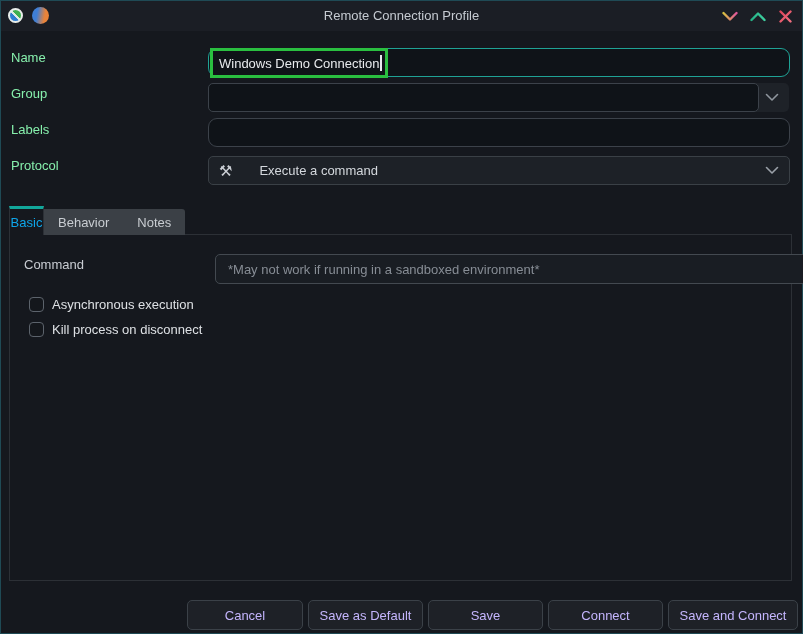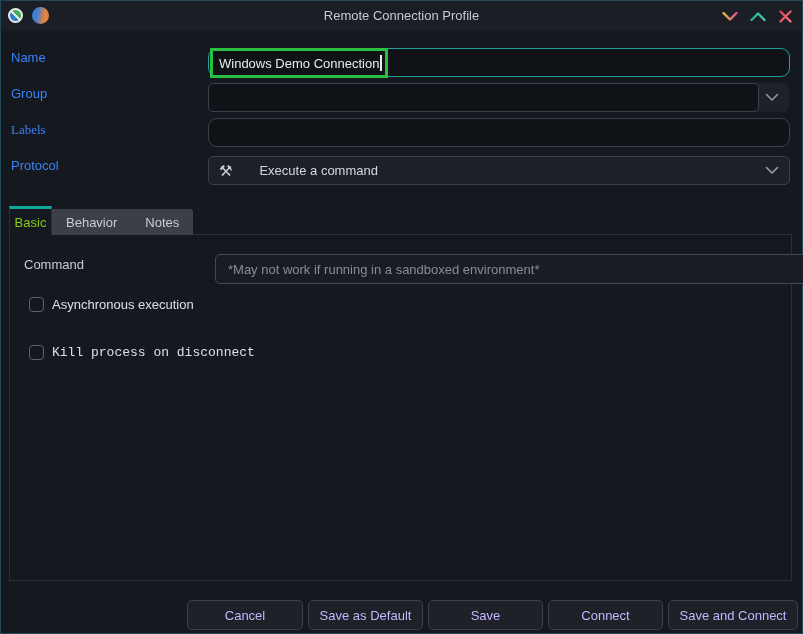--- a/index.html
+++ b/index.html
@@ -16,21 +16,21 @@
               text-align:center; font-size:13px; color:#c5cad1; }
   .app-icon1 { position:absolute; left:7px; top:7px; width:15px; height:15px; border-radius:50%;
                border:2px solid #e9edea;
                background:linear-gradient(45deg,#2e7dd1 42%,#dfe9e2 42%,#dfe9e2 58%,#3faf4f 58%); }
   .app-icon2 { position:absolute; left:31px; top:6px; width:17px; height:17px; border-radius:50%;
                background:linear-gradient(100deg,#3f7fd6 30%,#e8833a 72%); }
   .tb-controls { position:absolute; right:8px; top:7px; display:flex; gap:11px; }
   .tb-controls .wbtn { width:17px; height:17px; display:flex; align-items:center; justify-content:center; cursor:pointer; }
 
   
-  .field-label { position:absolute; left:10px; font-size:13px; color:#3b82f6; }
+  .field-label { position:absolute; left:10px; font-size:13px; color:#86efac; }
   .text-input { position:absolute; left:207px; width:582px; height:29px; border-radius:9px;
                 background:#0f1318; border:1px solid #3c424a; }
   .name-input { border:1px solid #1fa295; }
   .annot-box { position:absolute; left:1px; top:-1px; height:30px; display:inline-flex;
                align-items:center; border:3px solid #2abf40; padding:0 3px 0 6px;
                background:transparent; }
   .annot-box .val { font-size:13px; color:#e8eaed; white-space:nowrap; }
   .caret { display:inline-block; width:1.5px; height:16px; background:#e8eaed; margin-left:1px; }
 
   .combo { position:absolute; left:207px; width:581px; height:29px; border-radius:5px; background:#1e2228; }
@@ -40,24 +40,24 @@
                         display:flex; align-items:center; justify-content:center; }
 
   .select { position:absolute; left:207px; width:582px; height:29px; border-radius:5px;
             background:#1d2127; border:1px solid #3a4046; display:flex; align-items:center;
             padding:0 10px; cursor:pointer; }
   .select .proto-icon { font-size:15px; color:#ccd0d6; margin-right:7px; line-height:1; }
   .select .proto-text { font-size:13px; color:#d4d8dd; flex:1;padding-left:20px; }
 
   
   .tabbar { position:absolute; left:8px; top:205px; height:29px; display:flex; z-index:2; }
-  .tab-active { width:43px; height:29px; background:#15181e; border-top:3px solid #12a79b;
+  .tab-active { width:35px; height:29px; background:#15181e; border-top:3px solid #12a79b;
                 border-left:1px solid #2c3036; border-right:1px solid #2c3036;
                 display:flex; align-items:center; justify-content:center;
-                font-size:13px; color:#84cc16; cursor:pointer; }
+                font-size:13px; color:#0ea5e9; cursor:pointer; }
   .tab-group { display:flex; margin-top:3px; height:26px; background:#3b4046; border-radius:0 3px 0 0; }
   .tab-inactive { display:flex; align-items:center; padding:0 14px; font-size:13px;
                   color:#c9cdd2; cursor:pointer; }
 
   .panel { position:absolute; left:8px; top:233px; width:783px; height:347px;
            background:#15181e; border:1px solid #2c3036; z-index:1; }
 
   .cmd-label { position:absolute; left:14px; top:255px; font-size:13px; color:#c9cdd3; }
   .cmd-input { position:absolute; left:205px; top:19px; width:649px; height:30px;
                border-radius:5px; background:#191d23; border:1px solid #434950;
@@ -131,21 +131,21 @@
   <div class="field-label" style="top:85px;">Group</div>
   <div class="combo" style="top:82px;">
     <div class="combo-field"></div>
     <div class="combo-arrow">
       <svg width="14" height="9" viewBox="0 0 14 9">
         <polyline points="1.5,1.5 7,7 12.5,1.5" fill="none" stroke="#8f969e" stroke-width="1.6" stroke-linecap="round" stroke-linejoin="round"></polyline>
       </svg>
     </div>
   </div>
 
-  <div class="field-label" style="top:121px;font-family:Liberation Serif, serif;">Labels</div>
+  <div class="field-label" style="top:121px;">Labels</div>
   <div class="text-input" style="top:117px;"></div>
 
   <div class="field-label" style="top:157px;">Protocol</div>
   <div class="select" style="top:155px;">
     <span class="proto-icon">⚒</span>
     <span class="proto-text">Execute a command</span>
     <svg width="14" height="9" viewBox="0 0 14 9">
       <polyline points="1.5,1.5 7,7 12.5,1.5" fill="none" stroke="#9aa0a8" stroke-width="1.6" stroke-linecap="round" stroke-linejoin="round"></polyline>
     </svg>
   </div>
@@ -158,21 +158,21 @@
     </div>
   </div>
 
   <div class="panel">
     <div class="cmd-label" style="top:22px; position:absolute;">Command</div>
     <input class="cmd-input" type="text" placeholder="*May not work if running in a sandboxed environment*" style="">
     <div class="chk-row" style="top:62px;">
       <span class="chk-box"></span>
       <span class="chk-label">Asynchronous execution</span>
     </div>
-    <div class="chk-row" style="top:110px;font-family:Liberation Mono, monospace;">
+    <div class="chk-row" style="top:87px;">
       <span class="chk-box"></span>
       <span class="chk-label">Kill process on disconnect</span>
     </div>
   </div>
 
   <div class="footer-btn" style="left:186px; width:116px;">Cancel</div>
   <div class="footer-btn" style="left:307px; width:115px;">Save as Default</div>
   <div class="footer-btn" style="left:427px; width:115px;">Save</div>
   <div class="footer-btn" style="left:547px; width:115px;">Connect</div>
   <div class="footer-btn" style="left:667px; width:130px;">Save and Connect</div>

